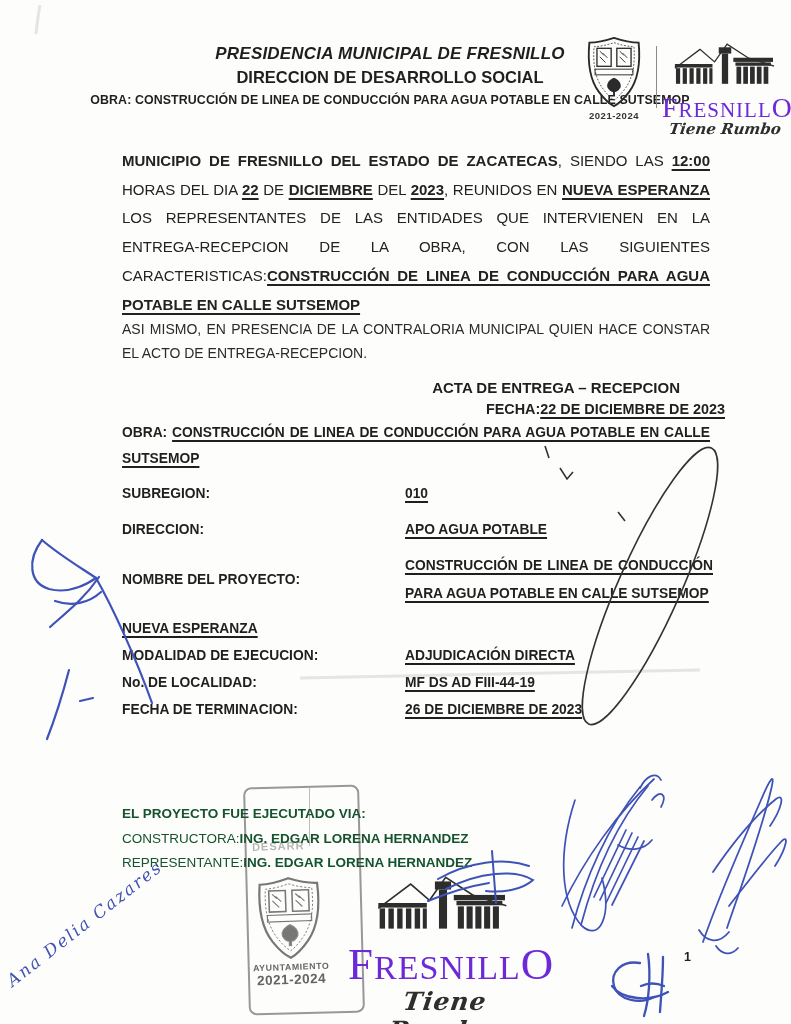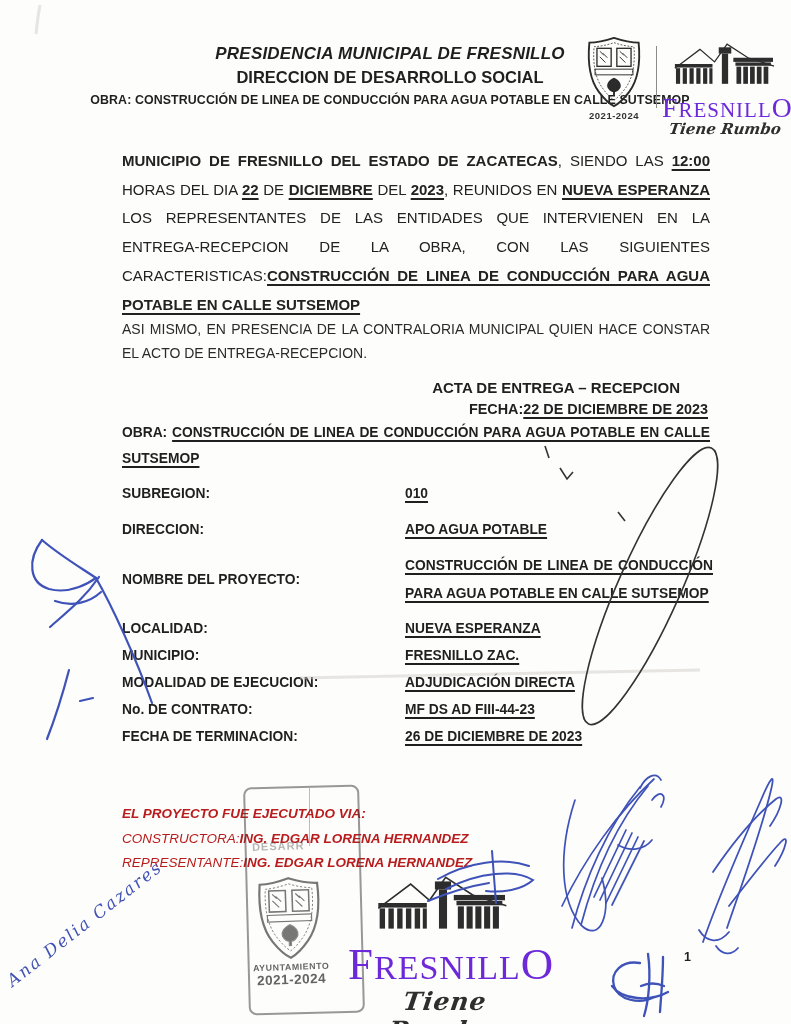--- a/index.html
+++ b/index.html
@@ -27,34 +27,34 @@
   .logo-bottom .brandword{font-size:34px;margin-top:4px;}
   .br-big{font-size:1.32em;}
   .tagline{font-family:"DejaVu Serif", serif;font-style:italic;font-weight:bold;color:#2e2e2e;transform:skewX(-8deg);}
   .logo-top .tagline{font-size:15px;margin-top:-2px;}
   .logo-bottom .tagline{font-size:25px;margin-top:0px;letter-spacing:1px;}
 
   
   .p1{left:122px;top:147px;width:588px;font-size:15px;line-height:28.7px;text-align:justify;color:#222;}
   .p2{left:122px;top:318px;width:588px;font-size:14px;line-height:23.5px;text-align:justify;color:#2a2a2a;}
   .acta-title{left:92px;top:379px;width:588px;text-align:right;font-size:15px;font-weight:bold;}
-  .fecha-line{left:122px;top:401px;width:586px;text-align:right;font-size:14.4px;font-weight:bold;}
+  .fecha-line{left:139px;top:401px;width:586px;text-align:right;font-size:14.4px;font-weight:bold;}
   .obra-par{left:122px;top:420px;width:588px;font-size:13.8px;font-weight:bold;line-height:26px;text-align:justify;}
 
   
   .details{left:122px;top:480px;width:590px;}
   .drow{display:grid;grid-template-columns:283px 1fr;line-height:27px;margin-bottom:9px;font-size:13.8px;}
   .drow:nth-child(n+4){margin-bottom:1px;line-height:26px;}
   .drow.multi{align-items:center;}
   .drow.multi .dvalue{line-height:27.5px;text-align:justify;width:308px;}
   .dlabel{font-weight:bold;}
   .dvalue{font-weight:bold;text-decoration:underline;text-decoration-thickness:1.5px;text-underline-offset:3px;}
 
   
-  .exec{left:122px;top:802px;font-size:13.5px;line-height:24.5px;color:#b91c1c;font-style:italic;}
+  .exec{left:122px;top:802px;font-size:13.5px;line-height:24.5px;color:#14532d;}
   .page-num{left:684px;top:950px;font-size:12.5px;font-weight:bold;color:#222;}
 
   
   .stamp-rect{left:246px;top:786px;width:112px;height:224px;border:2px solid rgba(70,70,70,.55);
     border-radius:8px;transform:rotate(-1.5deg);}
   .stamp-innerline{left:309px;top:788px;width:1px;height:58px;background:rgba(90,90,90,.4);}
   .stamp-faint{left:252px;top:840px;font-size:11px;color:rgba(90,90,90,.45);font-weight:bold;letter-spacing:1px;transform:rotate(-2deg);}
   .stamp-crest{left:244px;top:876px;width:92px;text-align:center;transform:rotate(-2deg);opacity:.85;}
   .stamp-org{font-size:8.8px;font-weight:bold;color:#4a4a4a;letter-spacing:.6px;margin-top:-2px;}
   .stamp-term{font-size:13.5px;font-weight:bold;color:#4a4a4a;letter-spacing:.5px;}
@@ -142,34 +142,29 @@
       </div>
       <div class="drow">
         <div class="dlabel">DIRECCION:</div>
         <div class="dvalue">APO AGUA POTABLE</div>
       </div>
       <div class="drow multi">
         <div class="dlabel">NOMBRE DEL PROYECTO:</div>
         <div class="dvalue">CONSTRUCCIÓN DE LINEA DE CONDUCCIÓN PARA AGUA POTABLE EN CALLE SUTSEMOP</div>
       </div>
       <div class="drow">
-        <div class="dlabel">LOCALIDAD:</div>
         <div class="dvalue">NUEVA ESPERANZA</div>
-      </div>
-      <div class="drow">
-        <div class="dlabel">MUNICIPIO:</div>
-        <div class="dvalue">FRESNILLO ZAC.</div>
       </div>
       <div class="drow">
         <div class="dlabel">MODALIDAD DE EJECUCION:</div>
         <div class="dvalue">ADJUDICACIÓN DIRECTA</div>
       </div>
       <div class="drow">
-        <div class="dlabel">No. DE CONTRATO:</div>
-        <div class="dvalue">MF DS AD FIII-44-23</div>
+        <div class="dlabel">No. DE LOCALIDAD:</div>
+        <div class="dvalue">MF DS AD FIII-44-19</div>
       </div>
       <div class="drow">
         <div class="dlabel">FECHA DE TERMINACION:</div>
         <div class="dvalue">26 DE DICIEMBRE DE 2023</div>
       </div>
     </div>
 
   <div class="abs exec">
     <div class="b">EL PROYECTO FUE EJECUTADO VIA:</div>
     <div><span>CONSTRUCTORA:</span><span class="b">ING. EDGAR LORENA HERNANDEZ</span></div>

